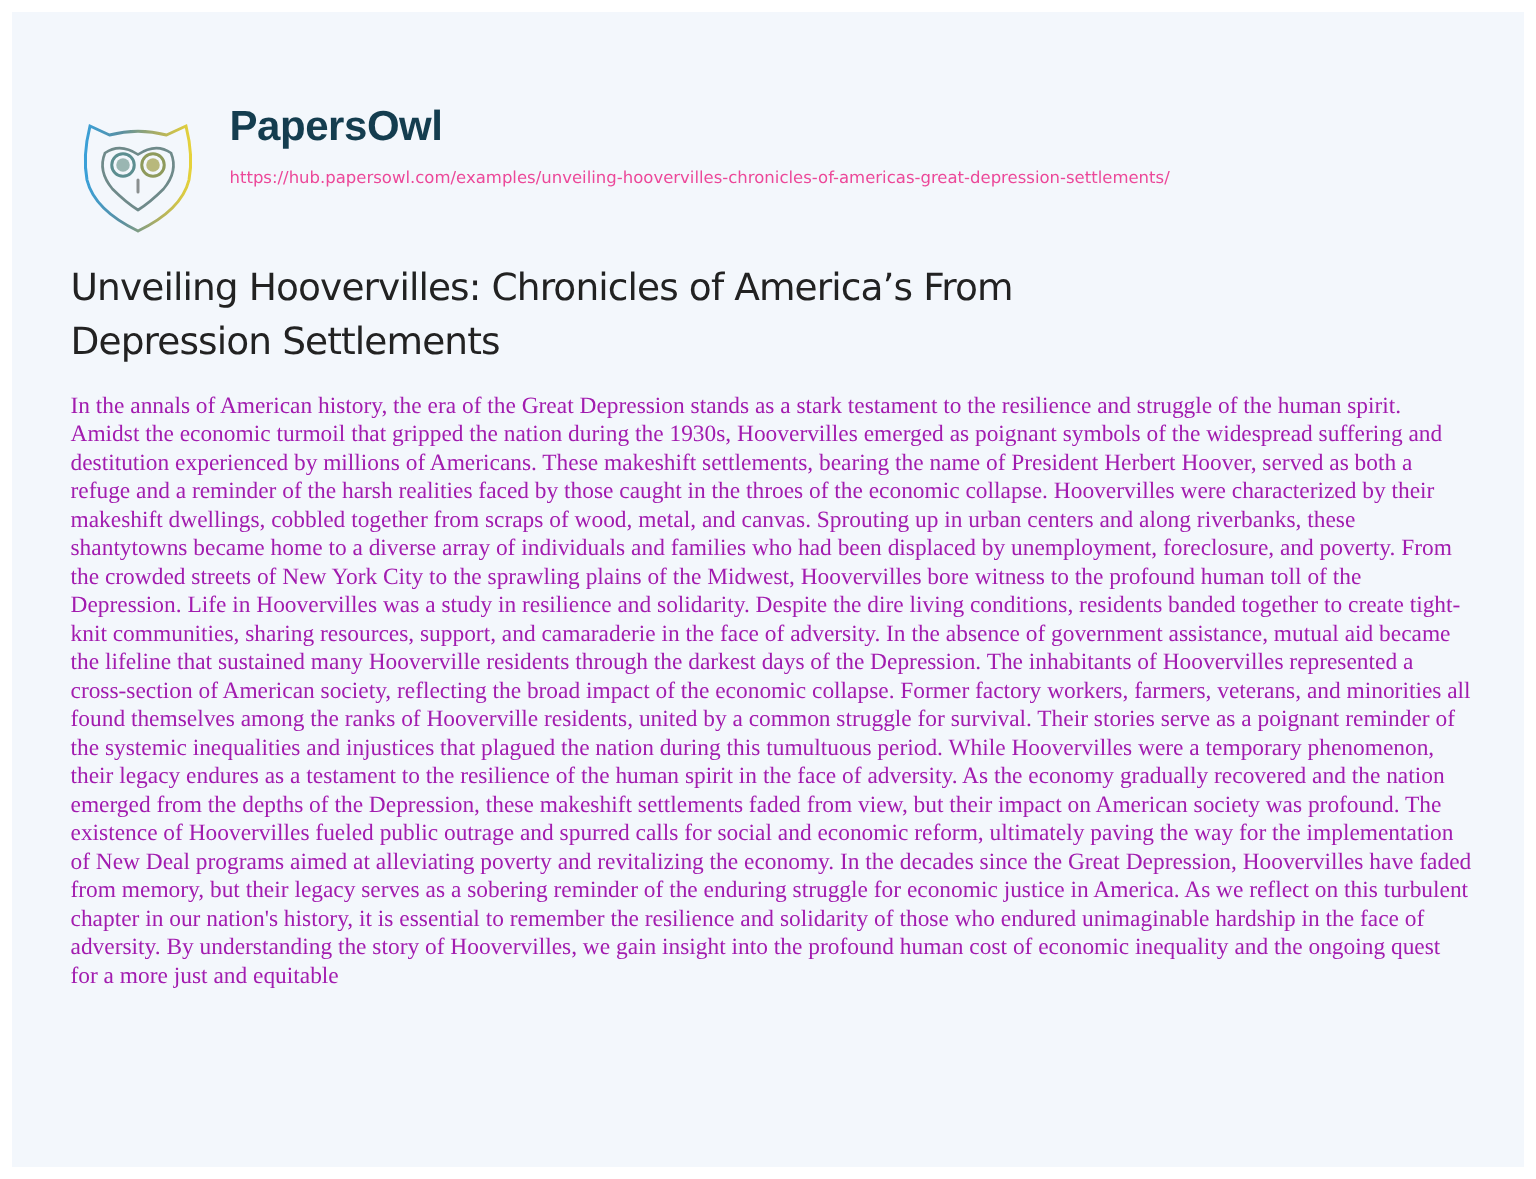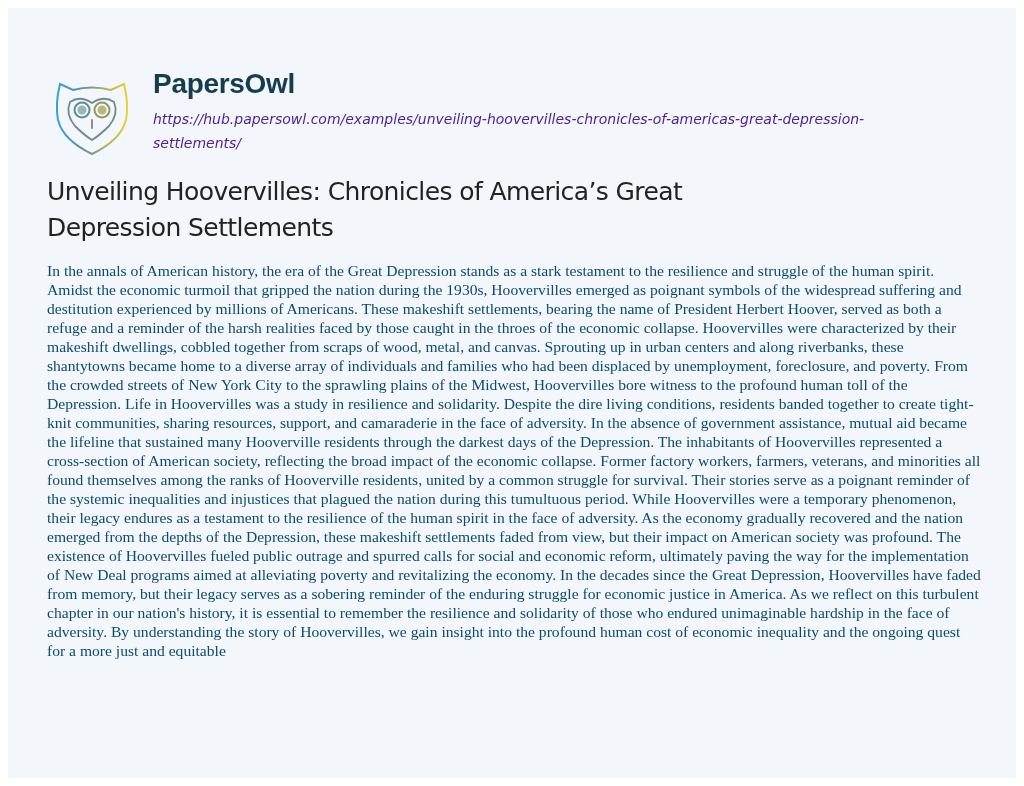--- a/index.html
+++ b/index.html
@@ -41,25 +41,24 @@
       color: #143d4f;
       white-space: nowrap;
       letter-spacing: -0.3px;
     }
     .brand-url {
       position: absolute;
       left: 106px;
       top: 37px;
       width: 760px;
       font-family: "DejaVu Sans", sans-serif;
-      font-size: 14px;
+      font-size: 11px;
       line-height: 24px;
-      color: #4c1d95;
+      color: #ec4899;
       text-decoration: none;
-      font-style: italic;
     }
     .doc-title {
       position: absolute;
       left: 47px;
       top: 174px;
       width: 700px;
       margin: 0;
       font-family: "DejaVu Sans", sans-serif;
       font-weight: normal;
       font-size: 25px;
@@ -69,21 +68,21 @@
     }
     .doc-body {
       position: absolute;
       left: 47px;
       top: 261px;
       width: 935px;
       margin: 0;
       font-family: "Liberation Serif", serif;
       font-size: 15.6px;
       line-height: 19px;
-      color: #0c4a6e;
+      color: #a21caf;
     }
   </style>
 </head>
 <body>
 
 <div class="panel">
 </div>
 
 <div class="brand-row">
   <svg class="logo" viewBox="0 0 90 90" xmlns="http://www.w3.org/2000/svg">
@@ -100,15 +99,15 @@
     <circle cx="35" cy="40" r="7.5" fill="none" stroke="#5c8e90" stroke-width="2"></circle>
     <circle cx="35" cy="40" r="4.5" fill="#9ab6b2"></circle>
     <circle cx="55" cy="40" r="7.5" fill="none" stroke="#8e9a5c" stroke-width="2"></circle>
     <circle cx="55" cy="40" r="4.5" fill="#b8b87c"></circle>
     <path d="M45 50 L45 58" stroke="#8a8f8f" stroke-width="2" stroke-linecap="round"></path>
   </svg>
   <div class="brand-name">PapersOwl</div>
   <a class="brand-url">https://hub.papersowl.com/examples/unveiling-hoovervilles-chronicles-of-americas-great-depression-settlements/</a>
 </div>
 
-<h1 class="doc-title">Unveiling Hoovervilles: Chronicles of America’s Great Depression Settlements</h1>
+<h1 class="doc-title">Unveiling Hoovervilles: Chronicles of America’s From Depression Settlements</h1>
 
 <p class="doc-body">In the annals of American history, the era of the Great Depression stands as a stark testament to the resilience and struggle of the human spirit. Amidst the economic turmoil that gripped the nation during the 1930s, Hoovervilles emerged as poignant symbols of the widespread suffering and destitution experienced by millions of Americans. These makeshift settlements, bearing the name of President Herbert Hoover, served as both a refuge and a reminder of the harsh realities faced by those caught in the throes of the economic collapse. Hoovervilles were characterized by their makeshift dwellings, cobbled together from scraps of wood, metal, and canvas. Sprouting up in urban centers and along riverbanks, these shantytowns became home to a diverse array of individuals and families who had been displaced by unemployment, foreclosure, and poverty. From the crowded streets of New York City to the sprawling plains of the Midwest, Hoovervilles bore witness to the profound human toll of the Depression. Life in Hoovervilles was a study in resilience and solidarity. Despite the dire living conditions, residents banded together to create tight-knit communities, sharing resources, support, and camaraderie in the face of adversity. In the absence of government assistance, mutual aid became the lifeline that sustained many Hooverville residents through the darkest days of the Depression. The inhabitants of Hoovervilles represented a cross-section of American society, reflecting the broad impact of the economic collapse. Former factory workers, farmers, veterans, and minorities all found themselves among the ranks of Hooverville residents, united by a common struggle for survival. Their stories serve as a poignant reminder of the systemic inequalities and injustices that plagued the nation during this tumultuous period. While Hoovervilles were a temporary phenomenon, their legacy endures as a testament to the resilience of the human spirit in the face of adversity. As the economy gradually recovered and the nation emerged from the depths of the Depression, these makeshift settlements faded from view, but their impact on American society was profound. The existence of Hoovervilles fueled public outrage and spurred calls for social and economic reform, ultimately paving the way for the implementation of New Deal programs aimed at alleviating poverty and revitalizing the economy. In the decades since the Great Depression, Hoovervilles have faded from memory, but their legacy serves as a sobering reminder of the enduring struggle for economic justice in America. As we reflect on this turbulent chapter in our nation's history, it is essential to remember the resilience and solidarity of those who endured unimaginable hardship in the face of adversity. By understanding the story of Hoovervilles, we gain insight into the profound human cost of economic inequality and the ongoing quest for a more just and equitable</p>
 
 </body></html>

